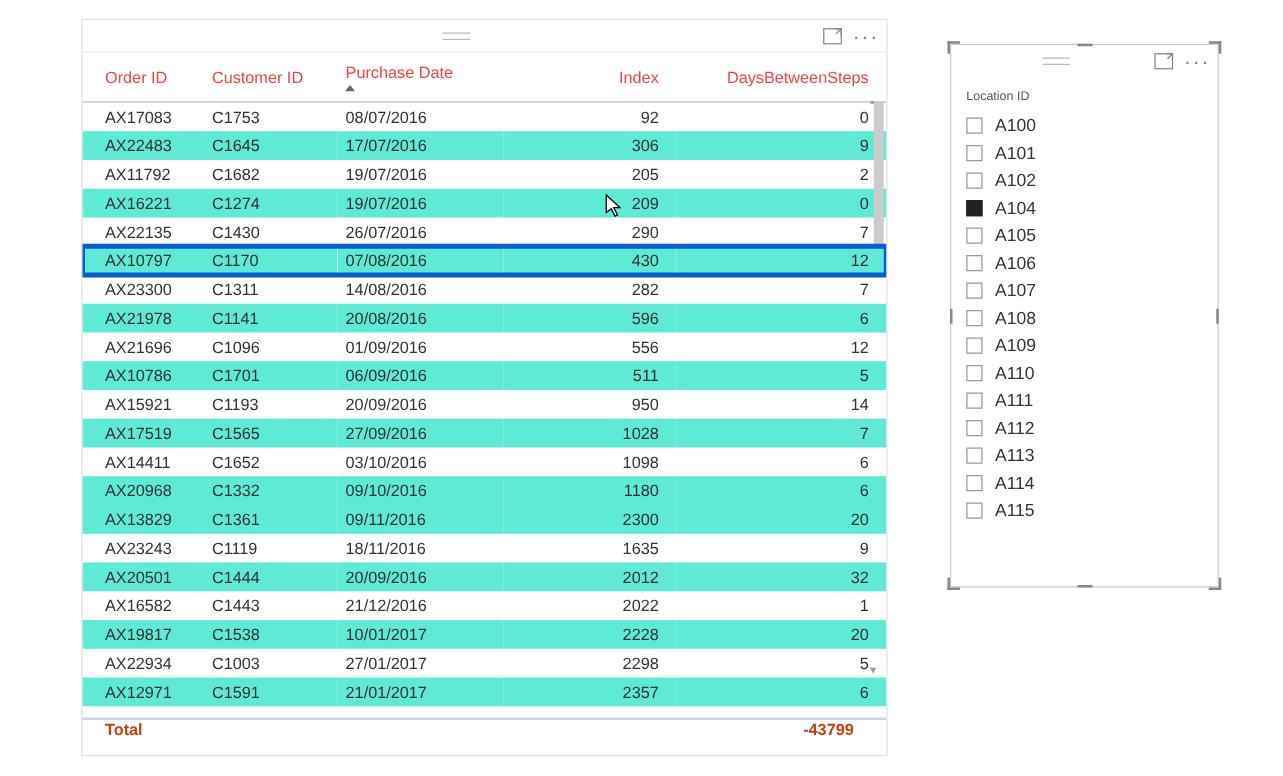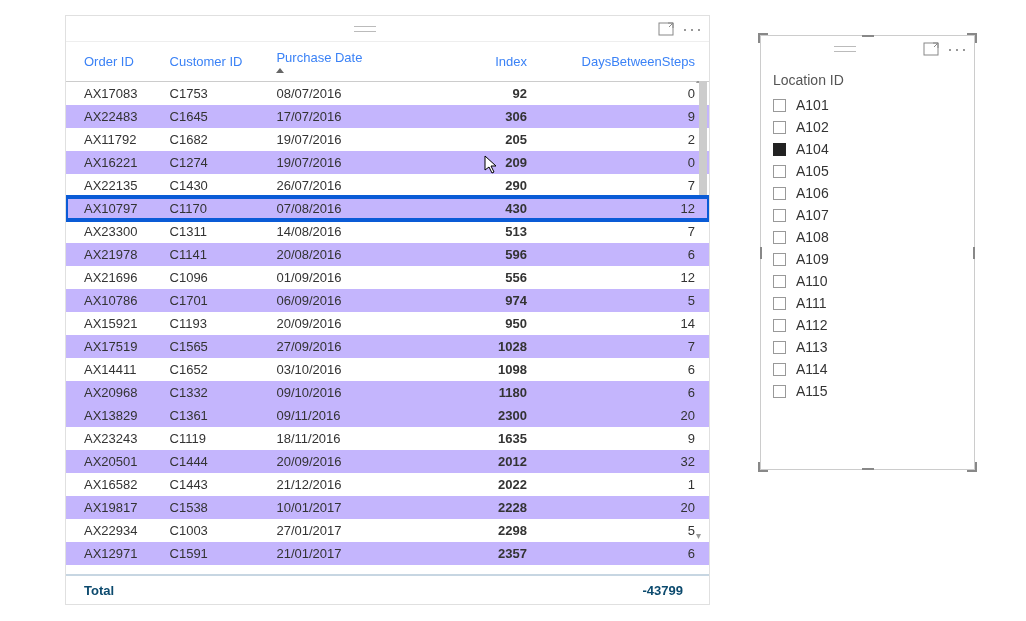--- a/index.html
+++ b/index.html
@@ -67,21 +67,21 @@
     overflow: hidden;
     position: relative;
   }
   .data-table {
     width: 100%;
     border-collapse: collapse;
   }
   .data-table th {
     text-align: left;
     font-weight: 400;
-    color: #3b82f6;
+    color: #ef4444;
     padding: 8px 6px 8px 6px;
     border-bottom: 1px solid #ccc;
     font-size: 13px;
     background: #fff;
     position: sticky;
     top: 0;
     white-space: nowrap;
   }
   .data-table th.num { text-align: right; padding-right: 14px; }
   .data-table th .sort-ind {
@@ -92,40 +92,40 @@
     border-bottom: 5px solid #666;
     margin-top: 3px;
   }
   .data-table td {
     padding: 4px 6px;
     font-size: 13px;
     color: #333;
     white-space: nowrap;
   }
   .data-table td.num { text-align: right; padding-right: 14px; }
-  .data-table tbody tr.alt { background: #c4b5fd; }
+  .data-table tbody tr.alt { background: #5eead4; }
   .data-table tbody tr.highlight {
     outline: 4px solid #0a5bd6;
     outline-offset: -2px;
     position: relative;
     z-index: 2;
   }
   .col-order { width: 70px; padding-left: 18px !important; }
   .col-cust  { width: 82px; }
   .col-date  { width: 105px; }
-  .col-index { width: 110px; font-weight: bold; }
+  .col-index { width: 110px; }
   .col-days  { width: 120px; }
   .table-footer {
     height: 30px;
     border-top: 2px solid #c7d6e2;
     display: flex;
-    align-items: center;
+    align-items: flex-start;
     padding: 0 6px 0 18px;
     font-weight: 600;
-    color: #0c4a6e;
+    color: #c2410c;
   }
   .table-footer .footer-label { flex: 1; }
   .table-footer .footer-val { padding-right: 20px; }
   .scrollbar-track {
     position: absolute;
     right: 2px;
     top: 30px;
     bottom: 4px;
     width: 8px;
     background: transparent;
@@ -145,21 +145,21 @@
     height: 10px;
     color: #999;
     font-size: 10px;
   }
   .scroll-arrow.top { top: 32px; }
   .scroll-arrow.bot { bottom: 34px; }
   
   .slicer-title {
     padding: 10px 12px 6px 12px;
     color: #555;
-    font-size: 14px;
+    font-size: 10px;
   }
   .slicer-body {
     height: calc(100% - 26px - 36px);
     overflow: hidden;
     padding: 0 8px;
     position: relative;
   }
   .slicer-item {
     display: flex;
     align-items: center;
@@ -298,42 +298,42 @@
             <td class="col-order">AX10797</td>
             <td class="col-cust">C1170</td>
             <td class="col-date">07/08/2016</td>
             <td class="col-index num">430</td>
             <td class="col-days num">12</td>
           </tr>
           <tr>
             <td class="col-order">AX23300</td>
             <td class="col-cust">C1311</td>
             <td class="col-date">14/08/2016</td>
-            <td class="col-index num">513</td>
+            <td class="col-index num">282</td>
             <td class="col-days num">7</td>
           </tr>
           <tr class="alt">
             <td class="col-order">AX21978</td>
             <td class="col-cust">C1141</td>
             <td class="col-date">20/08/2016</td>
             <td class="col-index num">596</td>
             <td class="col-days num">6</td>
           </tr>
           <tr>
             <td class="col-order">AX21696</td>
             <td class="col-cust">C1096</td>
             <td class="col-date">01/09/2016</td>
             <td class="col-index num">556</td>
             <td class="col-days num">12</td>
           </tr>
           <tr class="alt">
             <td class="col-order">AX10786</td>
             <td class="col-cust">C1701</td>
             <td class="col-date">06/09/2016</td>
-            <td class="col-index num">974</td>
+            <td class="col-index num">511</td>
             <td class="col-days num">5</td>
           </tr>
           <tr>
             <td class="col-order">AX15921</td>
             <td class="col-cust">C1193</td>
             <td class="col-date">20/09/2016</td>
             <td class="col-index num">950</td>
             <td class="col-days num">14</td>
           </tr>
           <tr class="alt">
@@ -438,20 +438,24 @@
           </svg>
       </span>
       <span class="icon dots">···</span>
     </div>
   </div>
 
   <div class="slicer-title">Location ID</div>
   <div class="slicer-body" id="slicer-body">
       <div class="slicer-item">
         <span class="chk"></span>
+        <span class="slicer-label">A100</span>
+      </div>
+      <div class="slicer-item">
+        <span class="chk"></span>
         <span class="slicer-label">A101</span>
       </div>
       <div class="slicer-item">
         <span class="chk"></span>
         <span class="slicer-label">A102</span>
       </div>
       <div class="slicer-item">
         <span class="chk checked"></span>
         <span class="slicer-label">A104</span>
       </div>

